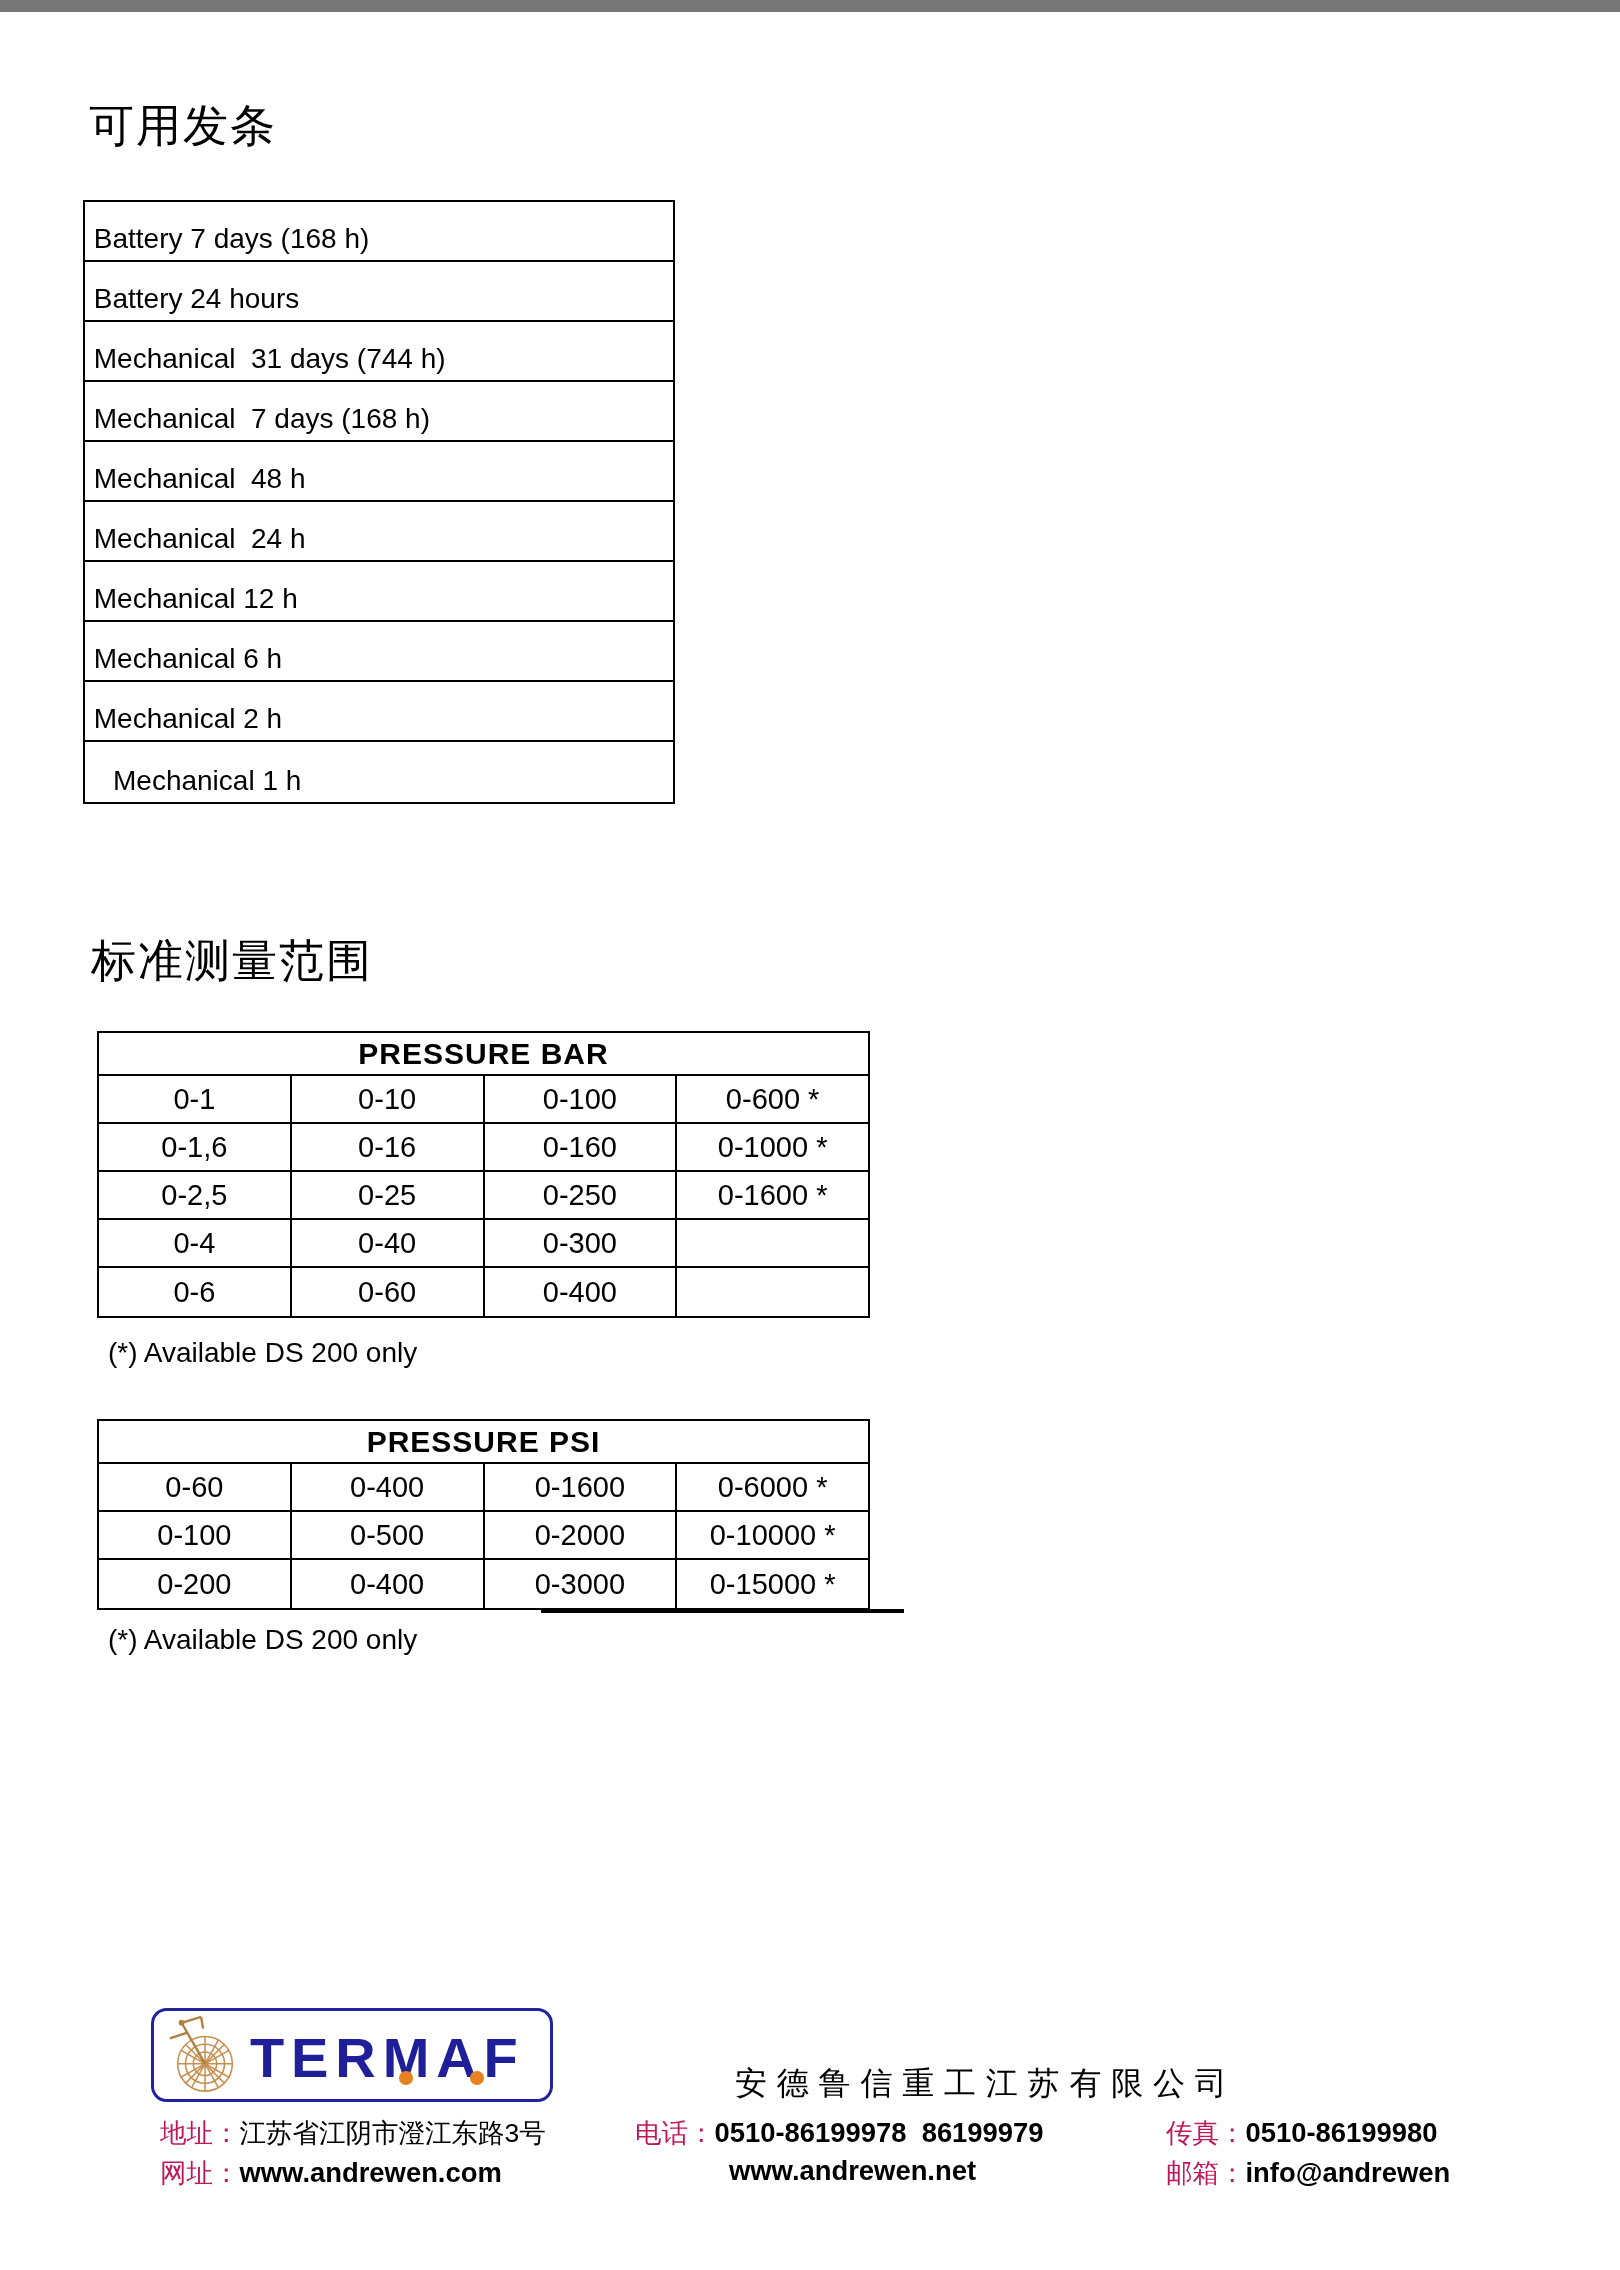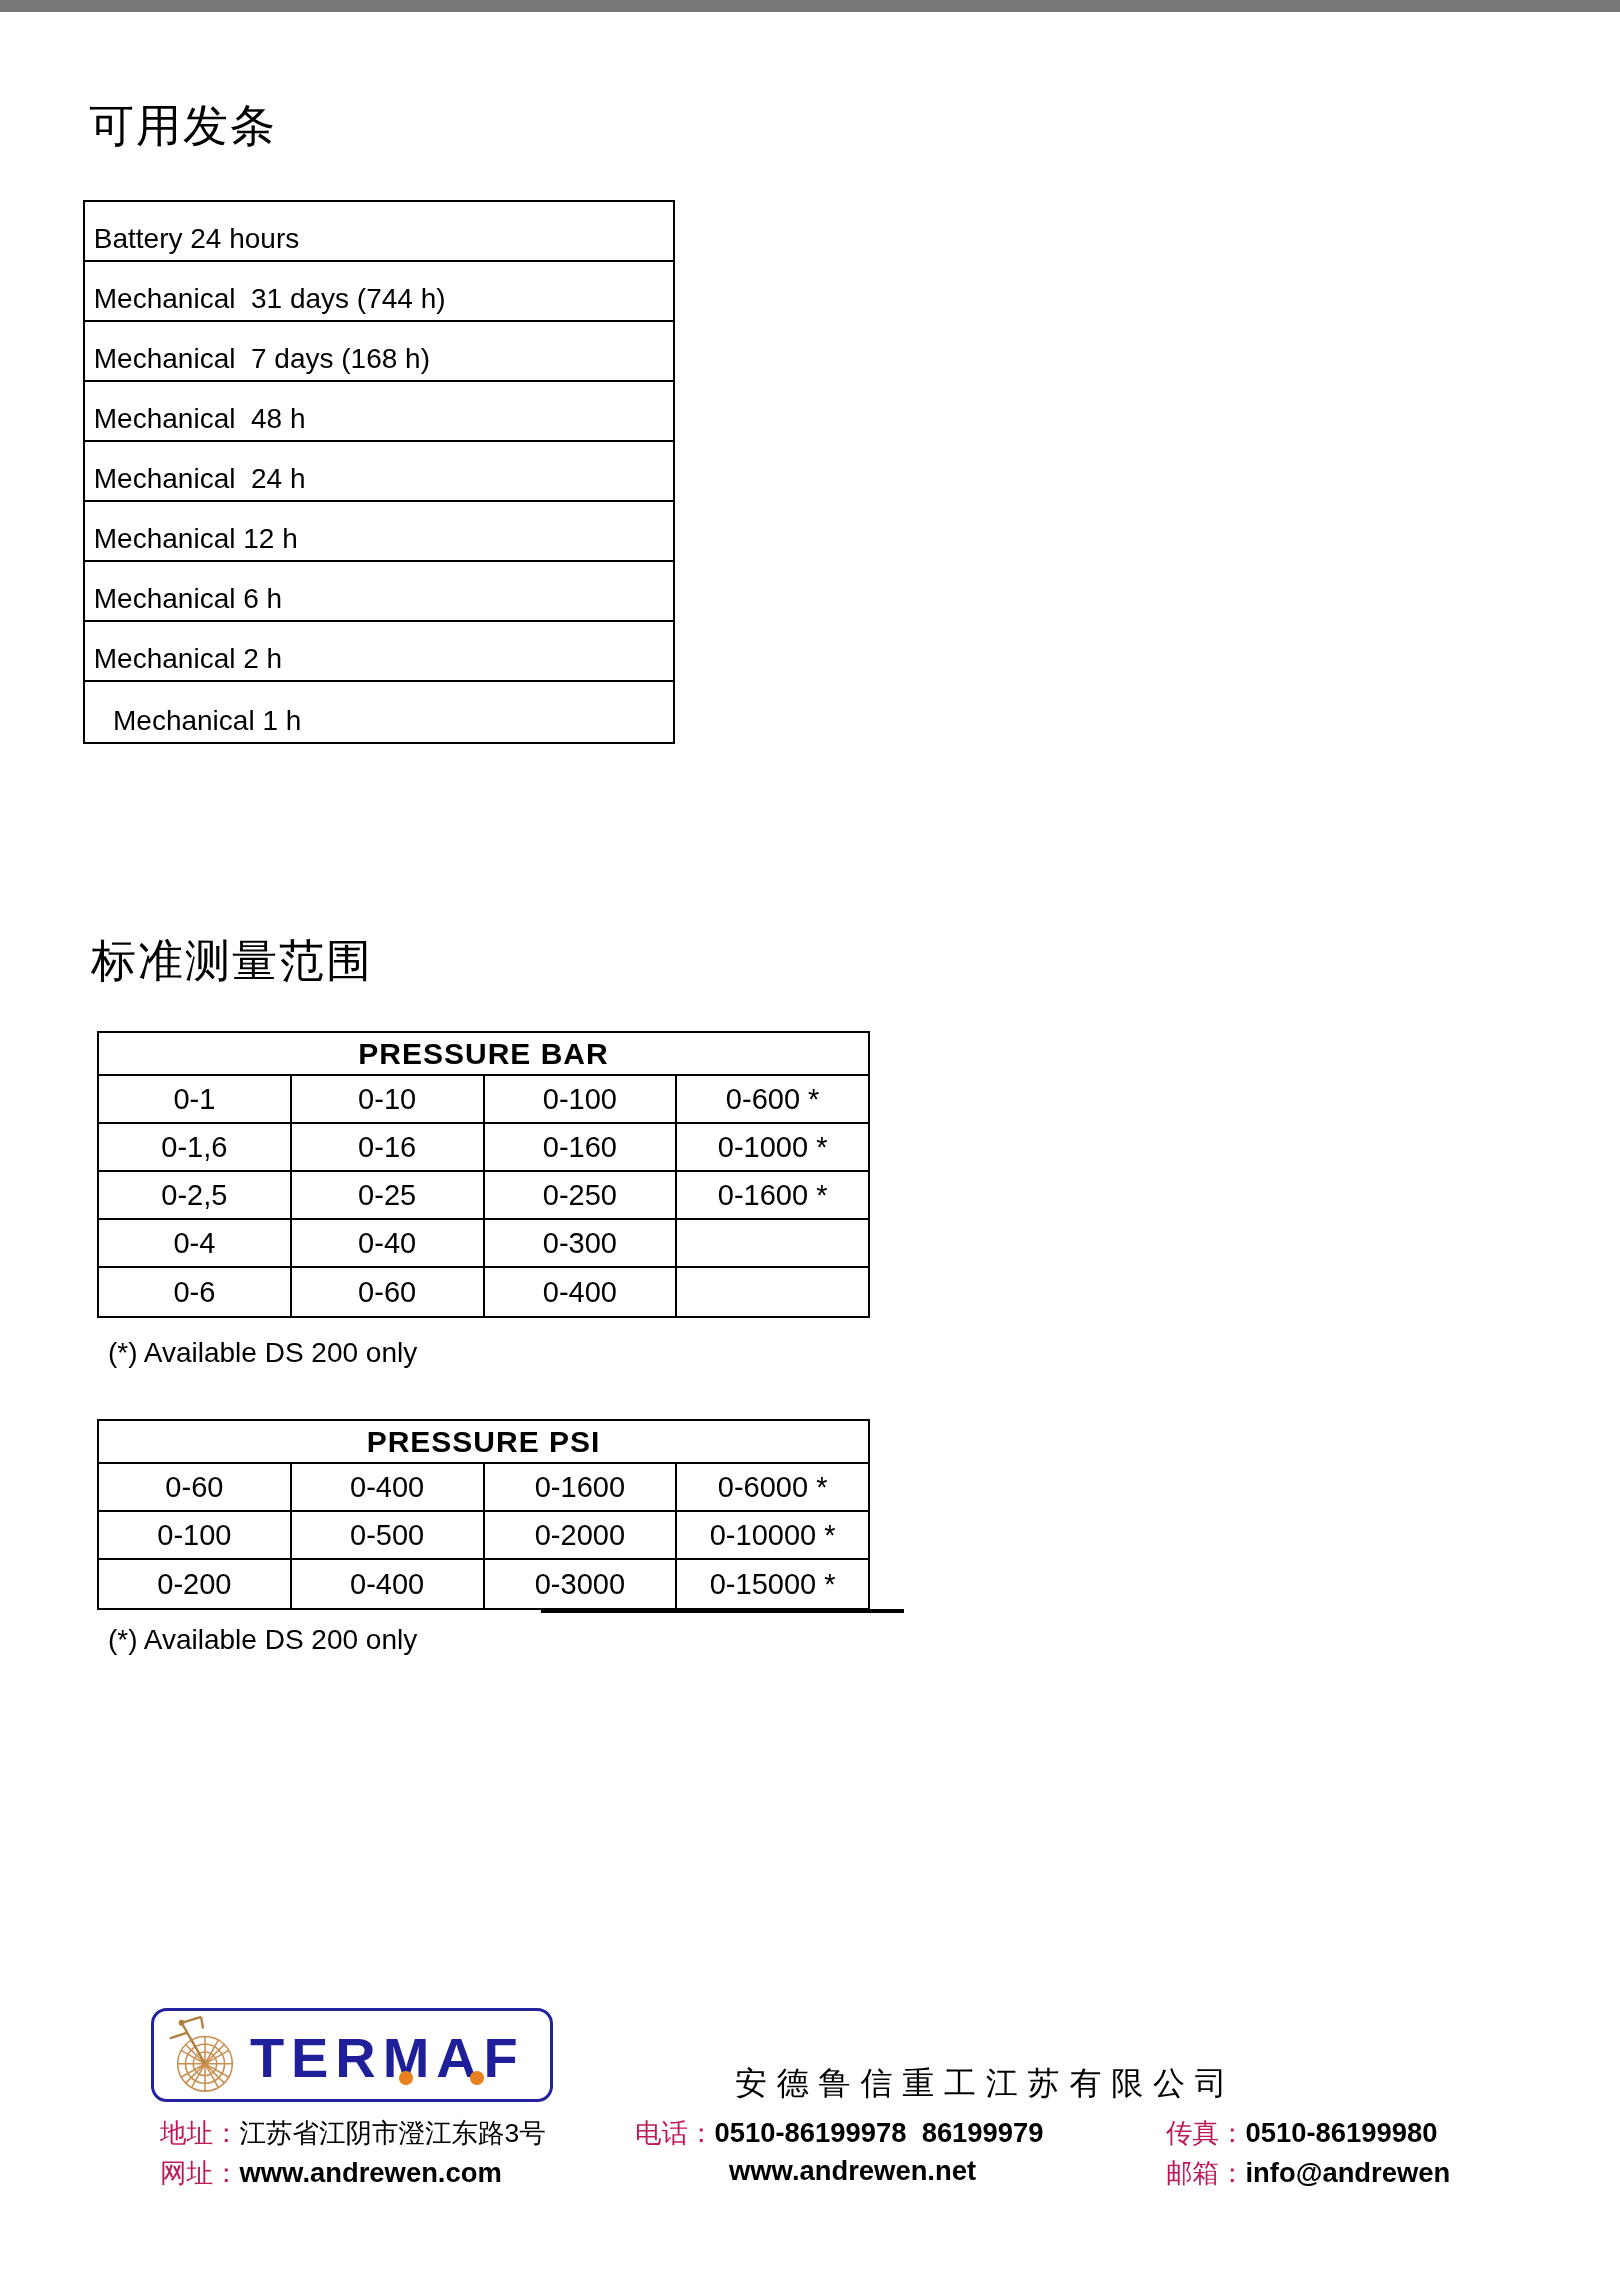--- a/index.html
+++ b/index.html
@@ -149,20 +149,21 @@
   #email-group { left: 1166px; top: 2143px; }
 </style>
 </head>
 <body>
 
 <div class="page">
 
   <div class="cn-title" id="title-springs">可用发条</div>
 
   <div class="springs-table">
+    <div class="spring-row">Battery 7 days (168 h)</div>
     <div class="spring-row">Battery 24 hours</div>
     <div class="spring-row">Mechanical  31 days (744 h)</div>
     <div class="spring-row">Mechanical  7 days (168 h)</div>
     <div class="spring-row">Mechanical  48 h</div>
     <div class="spring-row">Mechanical  24 h</div>
     <div class="spring-row">Mechanical 12 h</div>
     <div class="spring-row">Mechanical 6 h</div>
     <div class="spring-row">Mechanical 2 h</div>
     <div class="spring-row">Mechanical 1 h</div>
   </div>

